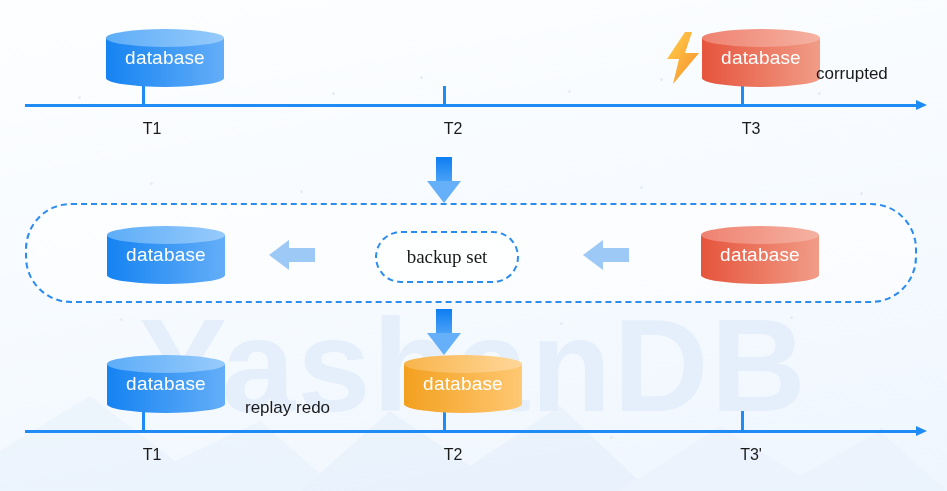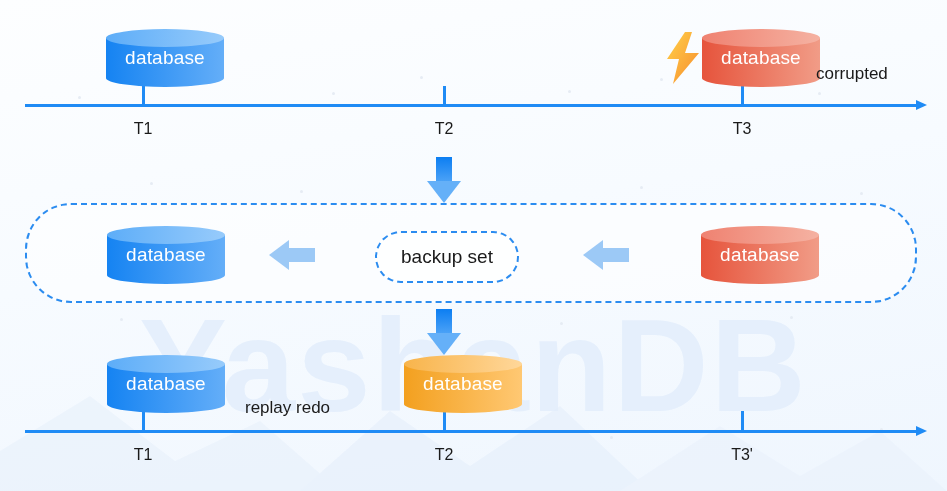--- a/index.html
+++ b/index.html
@@ -69,20 +69,21 @@
     position: absolute;
     width: 3px;
     background: #1f8bf5;
   }
   .tick-label {
     position: absolute;
     font-size: 16px;
     color: #1a1a1a;
     transform: translateX(-50%);
     white-space: nowrap;
+    margin-left: 9px;
   }
 
   
   .db {
     position: absolute;
     width: 118px;
     height: 58px;
     margin-left: 19px;
   }
   .db .body {
@@ -286,21 +287,21 @@
     <div class="body"></div>
     <div class="top"></div>
     <div class="label">database</div>
   </div>
 
   <div class="arrow-left" style="left:269px; top:240px;">
     <div class="shaft"></div>
     <div class="head"></div>
   </div>
 
-  <div class="dashed-pill" style="left:375px; top:231px; width:140px; height:48px;">backup set</div>
+  <div class="dashed-pill" style="left:375px; top:231px; width:140px; height:48px;font-family:Liberation Serif, serif;">backup set</div>
 
   <div class="arrow-left" style="left:583px; top:240px;">
     <div class="shaft"></div>
     <div class="head"></div>
   </div>
 
   <div class="db db-red" style="left:682px; top:226px;">
     <div class="bottom"></div>
     <div class="body"></div>
     <div class="top"></div>

